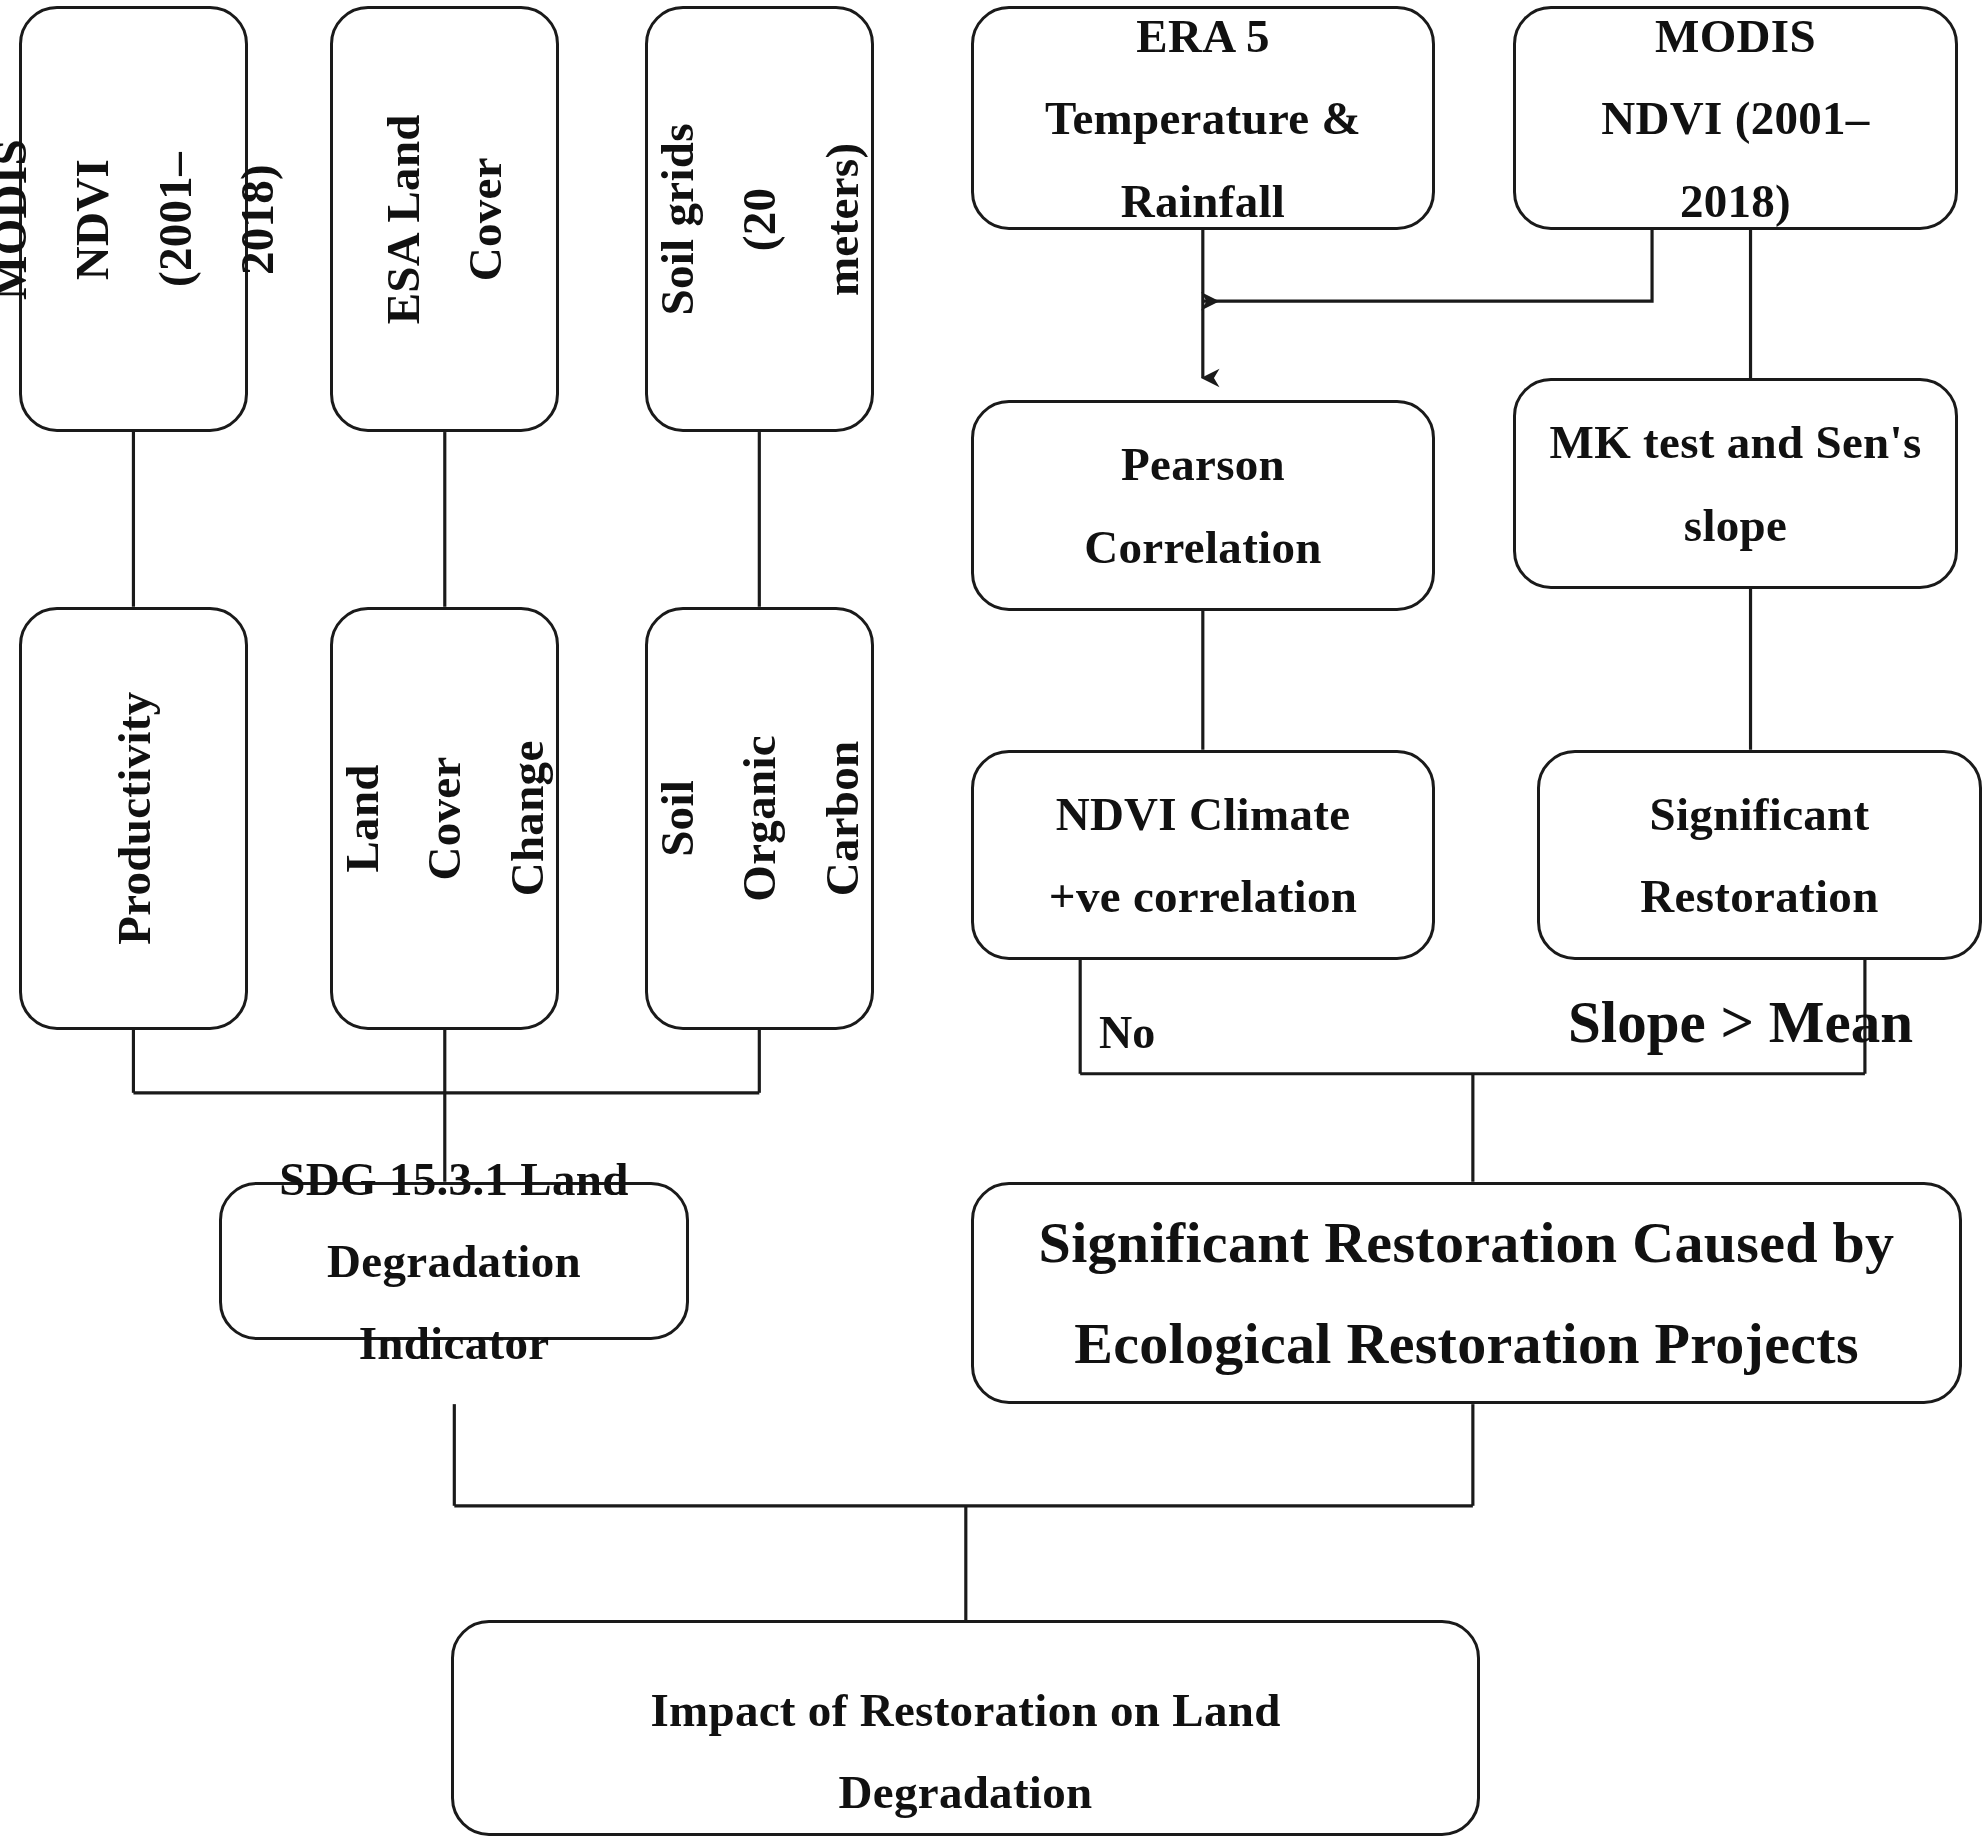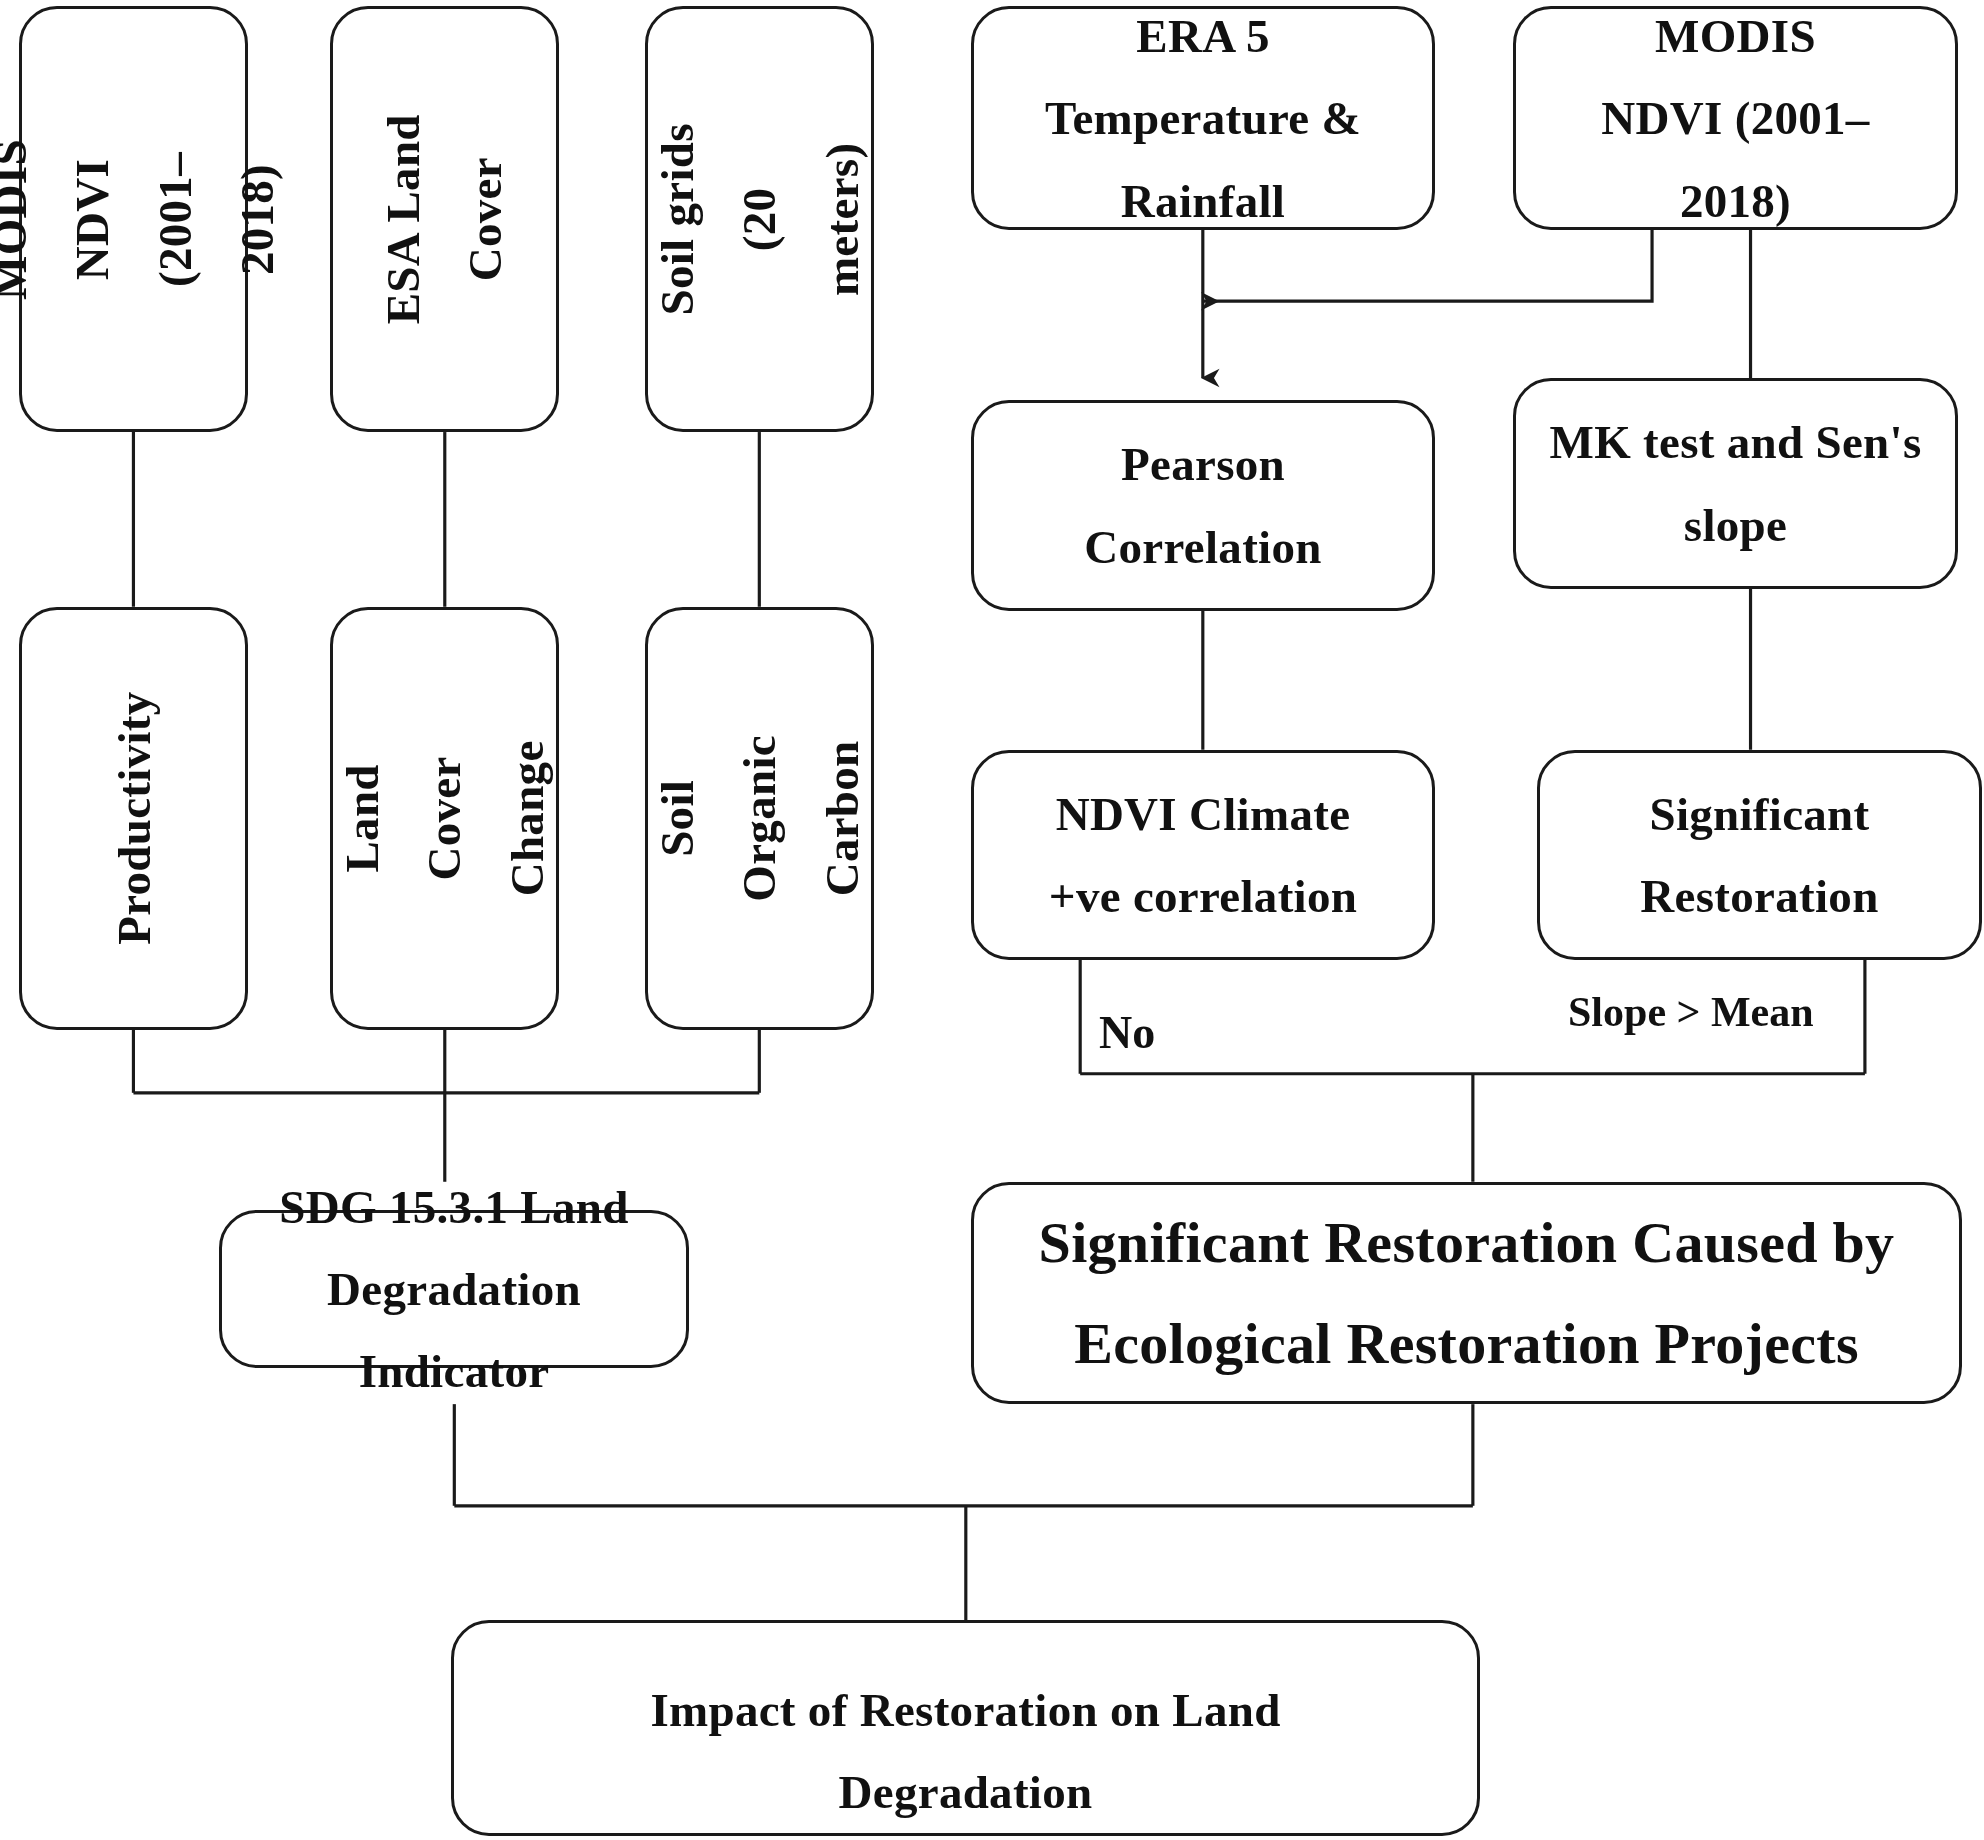--- a/index.html
+++ b/index.html
@@ -138,33 +138,33 @@
 slope</div>
       </div>
       <div class="node" style="left: 971px; top: 750px; width: 464px; height: 210px; border-color: rgb(26, 26, 26);">
         <div class="label" style="font-size: 47px;">NDVI Climate
 +ve correlation</div>
       </div>
       <div class="node" style="left: 1513px; top: 750px; width: 445px; height: 210px; border-color: rgb(26, 26, 26); margin-left: 24px;">
         <div class="label" style="font-size: 47px;">Significant
 Restoration</div>
       </div>
-      <div class="node" style="left: 219px; top: 1182px; width: 470px; height: 158px; border-color: rgb(26, 26, 26); margin-top: 28px;">
+      <div class="node" style="left: 219px; top: 1182px; width: 470px; height: 158px; border-color: rgb(26, 26, 26);">
         <div class="label" style="font-size: 47px;">SDG 15.3.1 Land
 Degradation
 Indicator</div>
       </div>
       <div class="node" style="left: 971px; top: 1182px; width: 991px; height: 222px; border-color: rgb(26, 26, 26);">
         <div class="label" style="font-size: 58px;">Significant Restoration Caused by
 Ecological Restoration Projects</div>
       </div>
       <div class="node" style="left: 451px; top: 1620px; width: 1029px; height: 216px; border-color: rgb(26, 26, 26); align-items: flex-end;">
         <div class="label" style="font-size: 47px;">Impact of Restoration on Land
 Degradation</div>
       </div>
     </div>
   <div id="edge-label-layer">
       <div class="edge-label" style="left: 1099px; top: 988px; font-size: 46px; margin-top: 18px;">No</div>
-      <div class="edge-label" style="left: 1568px; top: 988px; font-size: 42px;">Slope &gt; Mean</div>
+      <div class="edge-label" style="left: 1568px; top: 988px; font-size: 59px;">Slope &gt; Mean</div>
     </div>
 
 </div>
 
 
 </body></html>

